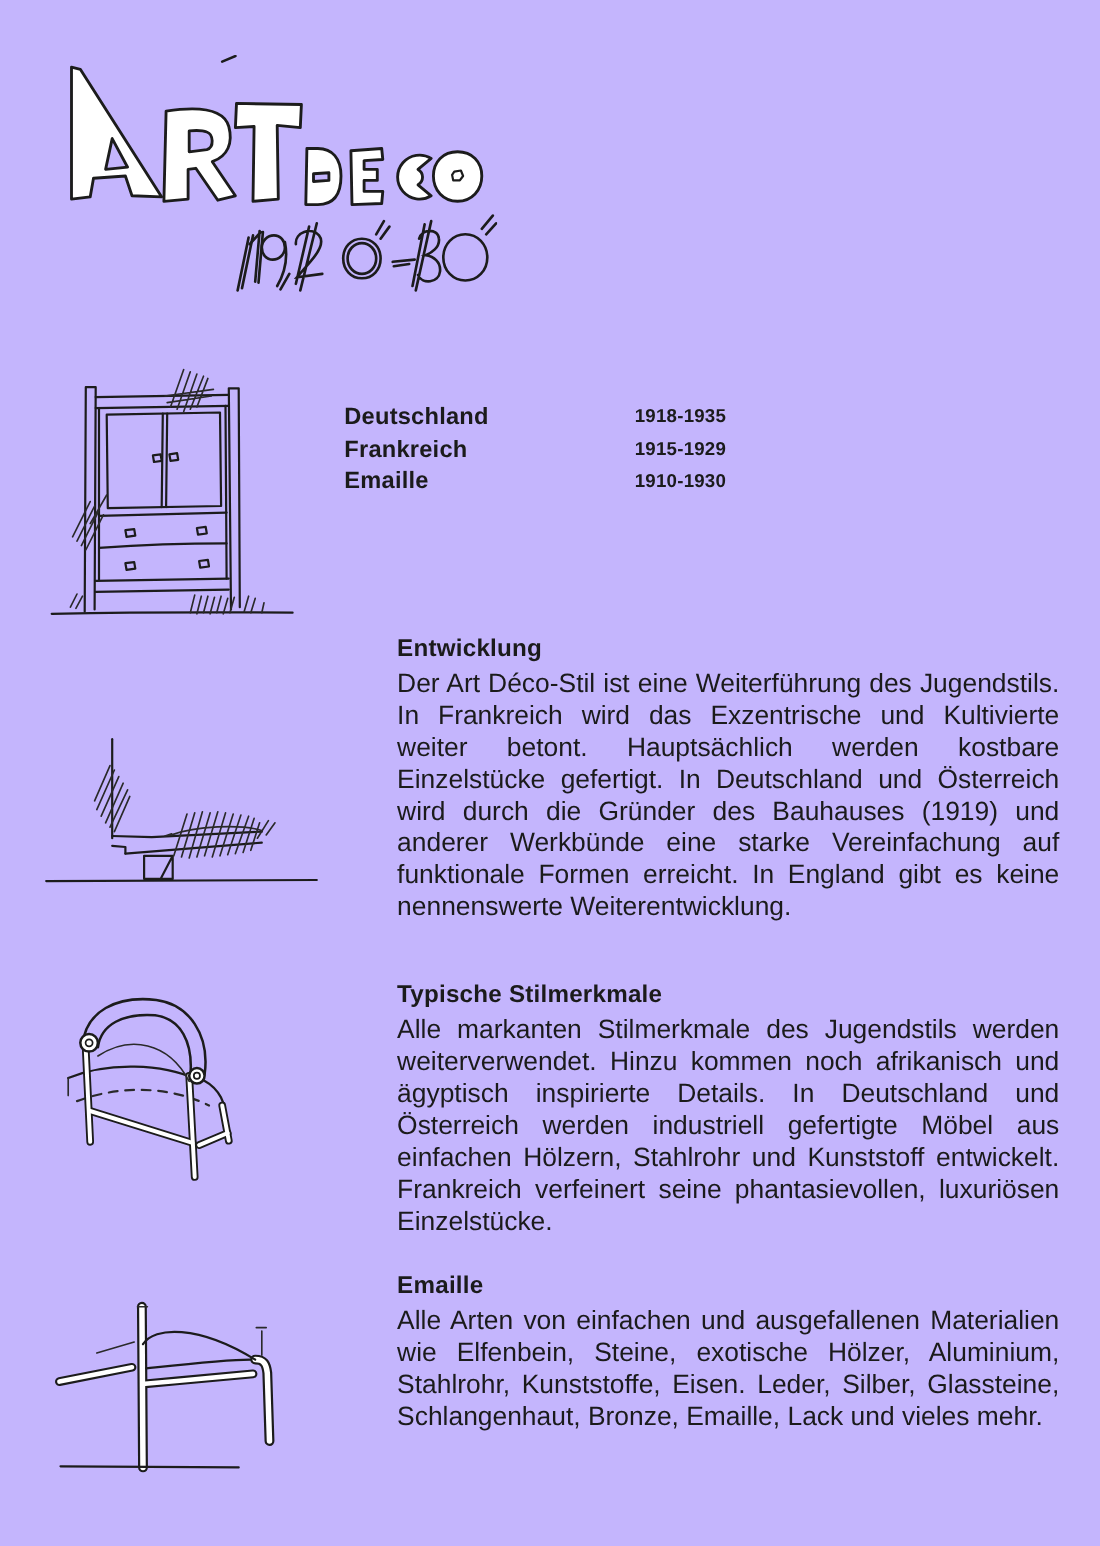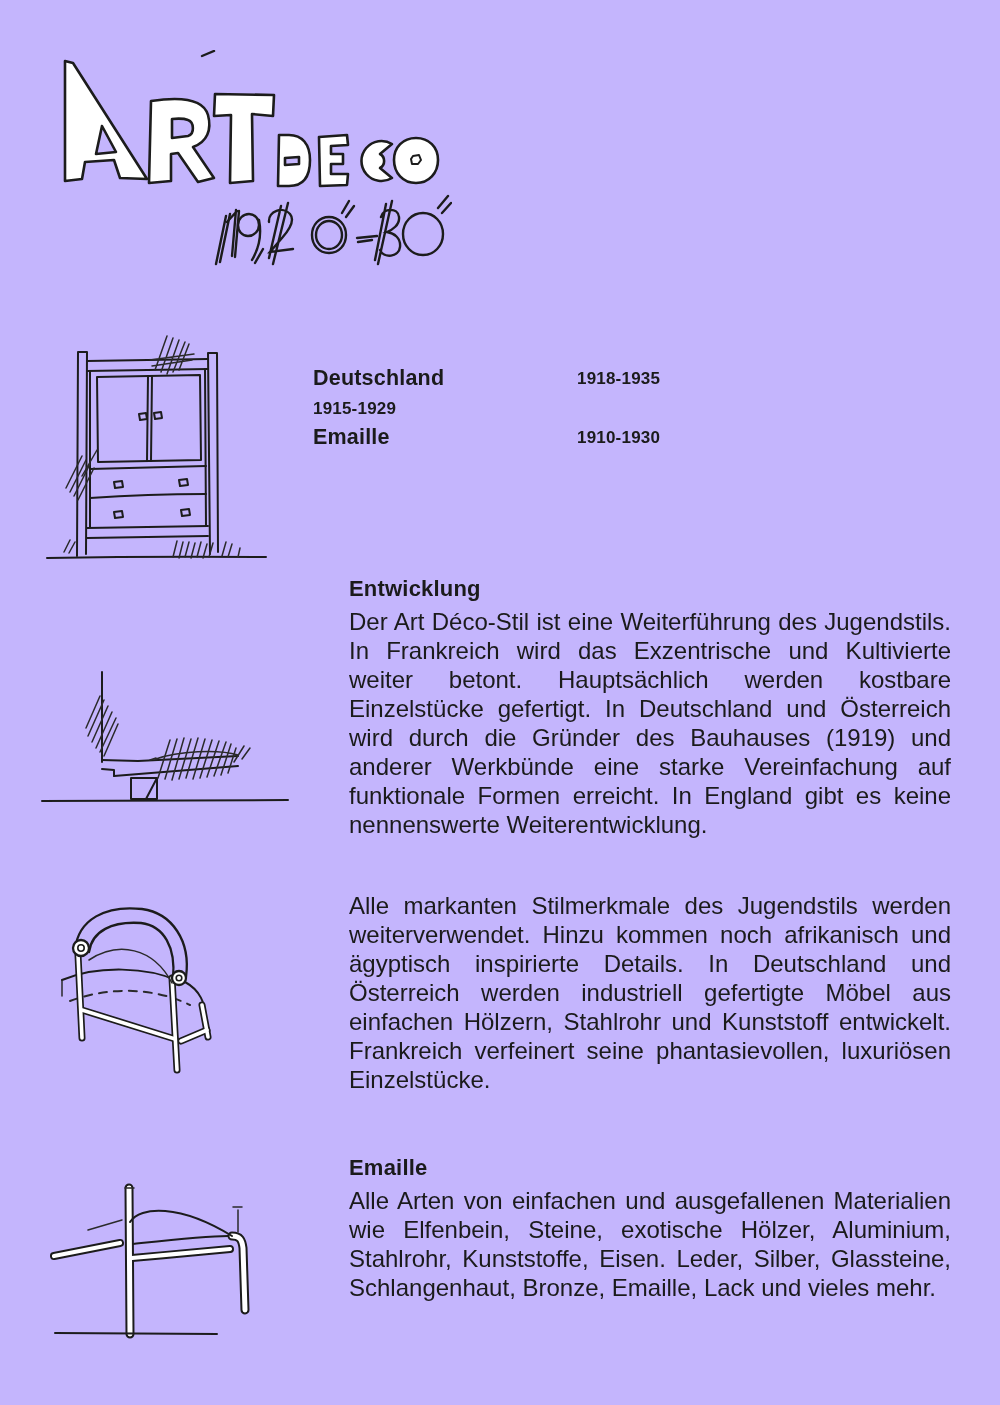--- a/index.html
+++ b/index.html
@@ -28,21 +28,21 @@
   .timeline { left:313px; top:364px; width:480px; }
   .timeline-row { display:flex; line-height:29.5px; }
   .timeline-row .country {
     width:264px; font-weight:bold; font-size:21.5px; letter-spacing:0.2px;
   }
   .timeline-row .period  {
     font-weight:bold; font-size:17px; letter-spacing:0.2px;
   }
 
   
-  .section { width:602px; }
+  .section { width:602px;margin-left:12px; }
   .section-1 { left:349px; top:576px;  }
   .section-2 { left:349px; top:891px;  }
   .section-3 { left:349px; top:1155px; }
   .section h2 {
     font-size:22px; font-weight:bold; line-height:26px;
     margin:0 0 5px 0; letter-spacing:0.2px;
   }
   .section p {
     font-size:24px; line-height:29px;
     text-align:justify;
@@ -113,20 +113,21 @@
       </g>
     </svg>
   </div>
 
   <div class="abs timeline">
     <div class="timeline-row">
       <span class="country">Deutschland</span>
       <span class="period">1918-1935</span>
     </div>
     <div class="timeline-row">
+      <span class="country">Frankreich</span>
       <span class="period">1915-1929</span>
     </div>
     <div class="timeline-row">
       <span class="country">Emaille</span>
       <span class="period">1910-1930</span>
     </div>
   </div>
 
   <div class="abs sketch-bench">
     <svg viewBox="0 0 265 170">
@@ -177,20 +178,21 @@
         <path class="ink-thin" d="M41,57 C70,38 105,44 124,80"></path>
         <circle cx="33" cy="45" r="8" fill="#ffffff" stroke="#1c1c1c" stroke-width="2.3"></circle>
         <circle cx="33" cy="45" r="3.2" fill="#ffffff" stroke="#1c1c1c" stroke-width="1.6"></circle>
         <circle cx="131" cy="75" r="7" fill="#ffffff" stroke="#1c1c1c" stroke-width="2.3"></circle>
         <circle cx="131" cy="75" r="2.8" fill="#ffffff" stroke="#1c1c1c" stroke-width="1.6"></circle>
       </g>
     </svg>
   </div>
 
   <div class="abs section section-2">
+    <h2>Typische Stilmerkmale</h2>
     <p>Alle markanten Stilmerkmale des Jugendstils werden weiterverwendet. Hinzu kommen noch afrikanisch und ägyptisch inspirierte Details. In Deutschland und Österreich werden industriell gefertigte Möbel aus einfachen Hölzern, Stahlrohr und Kunststoff entwickelt. Frankreich verfeinert seine phantasievollen, luxuriösen Einzelstücke.</p>
   </div>
 
   <div class="abs sketch-stool">
     <svg viewBox="0 0 290 165">
       <g>
         <path class="tube-out" style="stroke-width:9" d="M89,12 L90,158"></path>
         <path class="tube-out" style="stroke-width:8" d="M80,67 L14,80"></path>
         <path class="tube-out" style="stroke-width:8" d="M92,82 C125,79 160,76 190,73"></path>
         <path class="tube-out" style="stroke-width:9" d="M192,60 C200,60 202,64 203,72 L205,134"></path>

